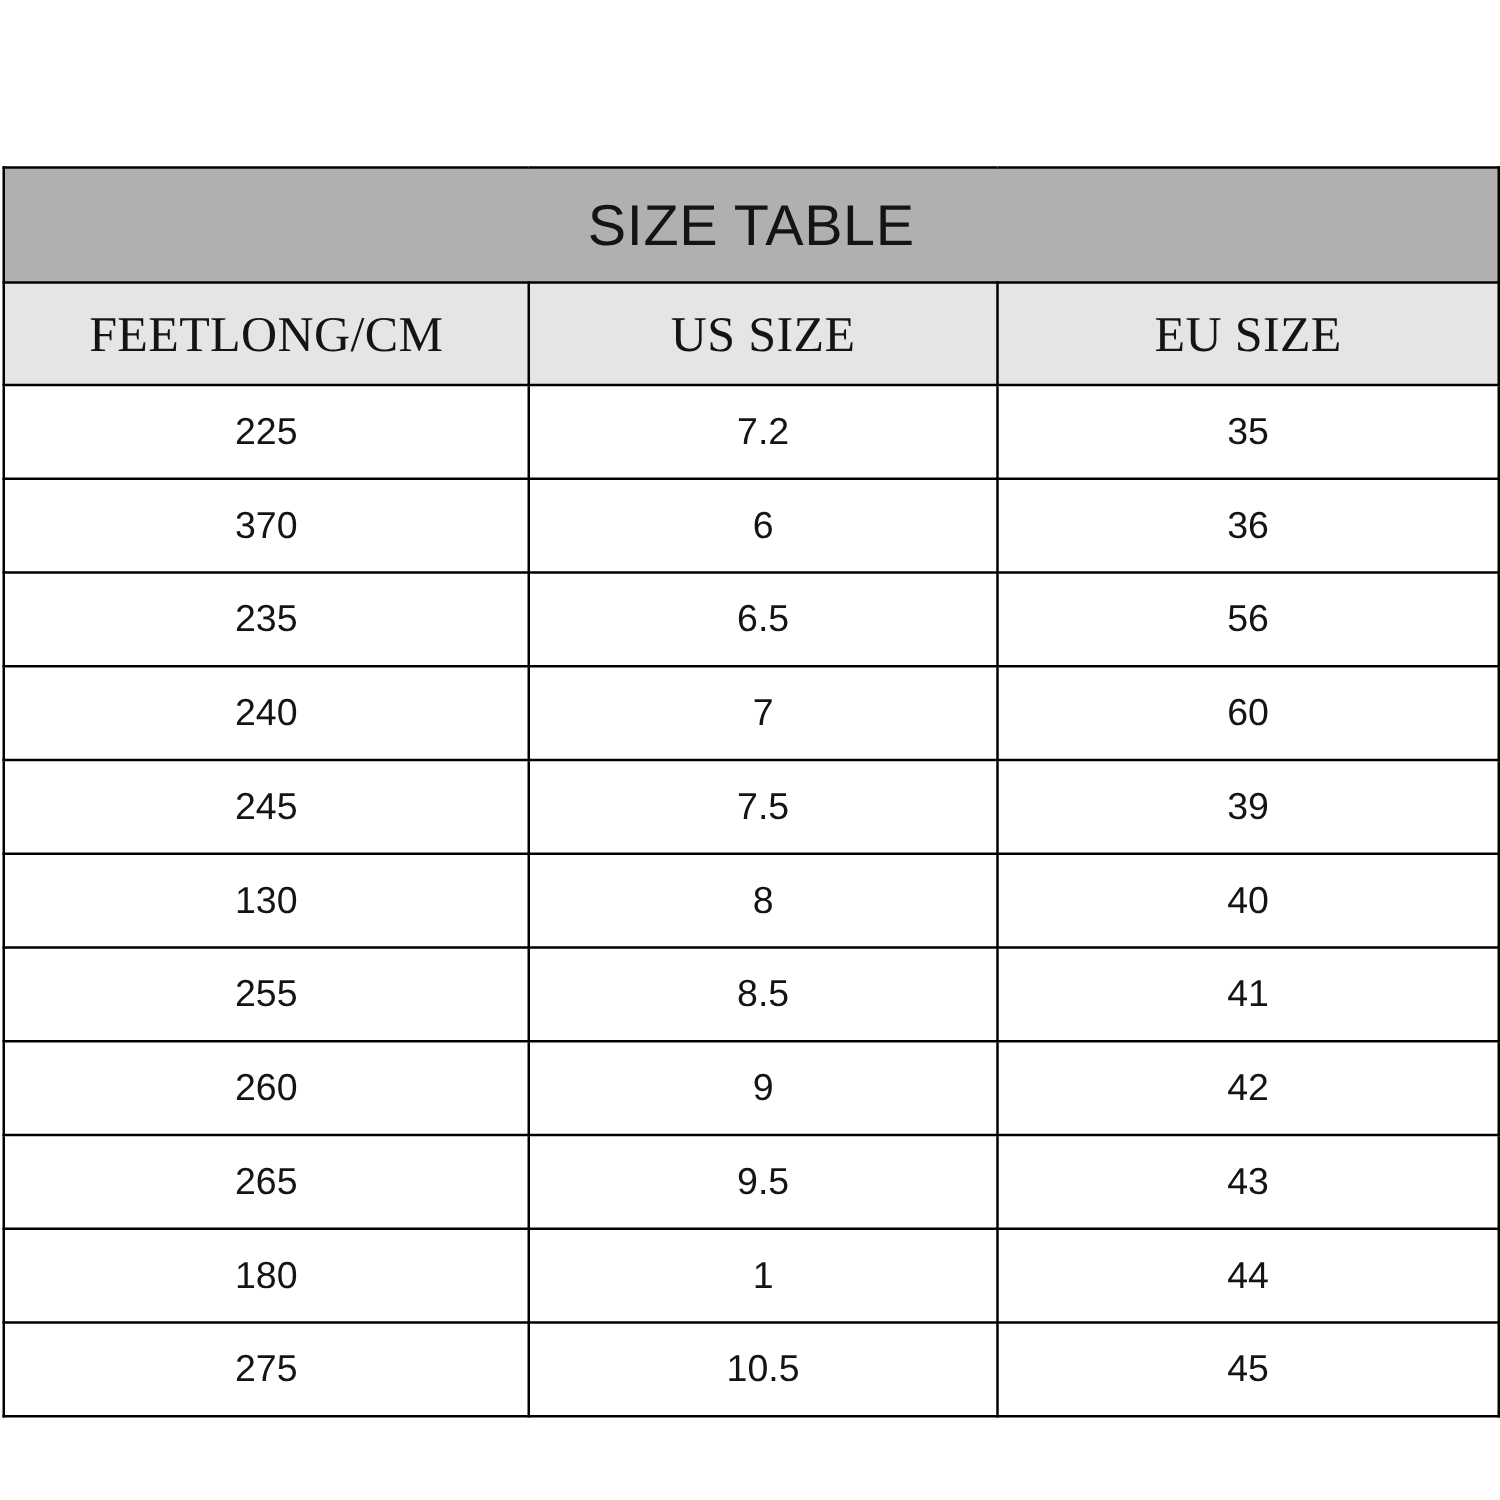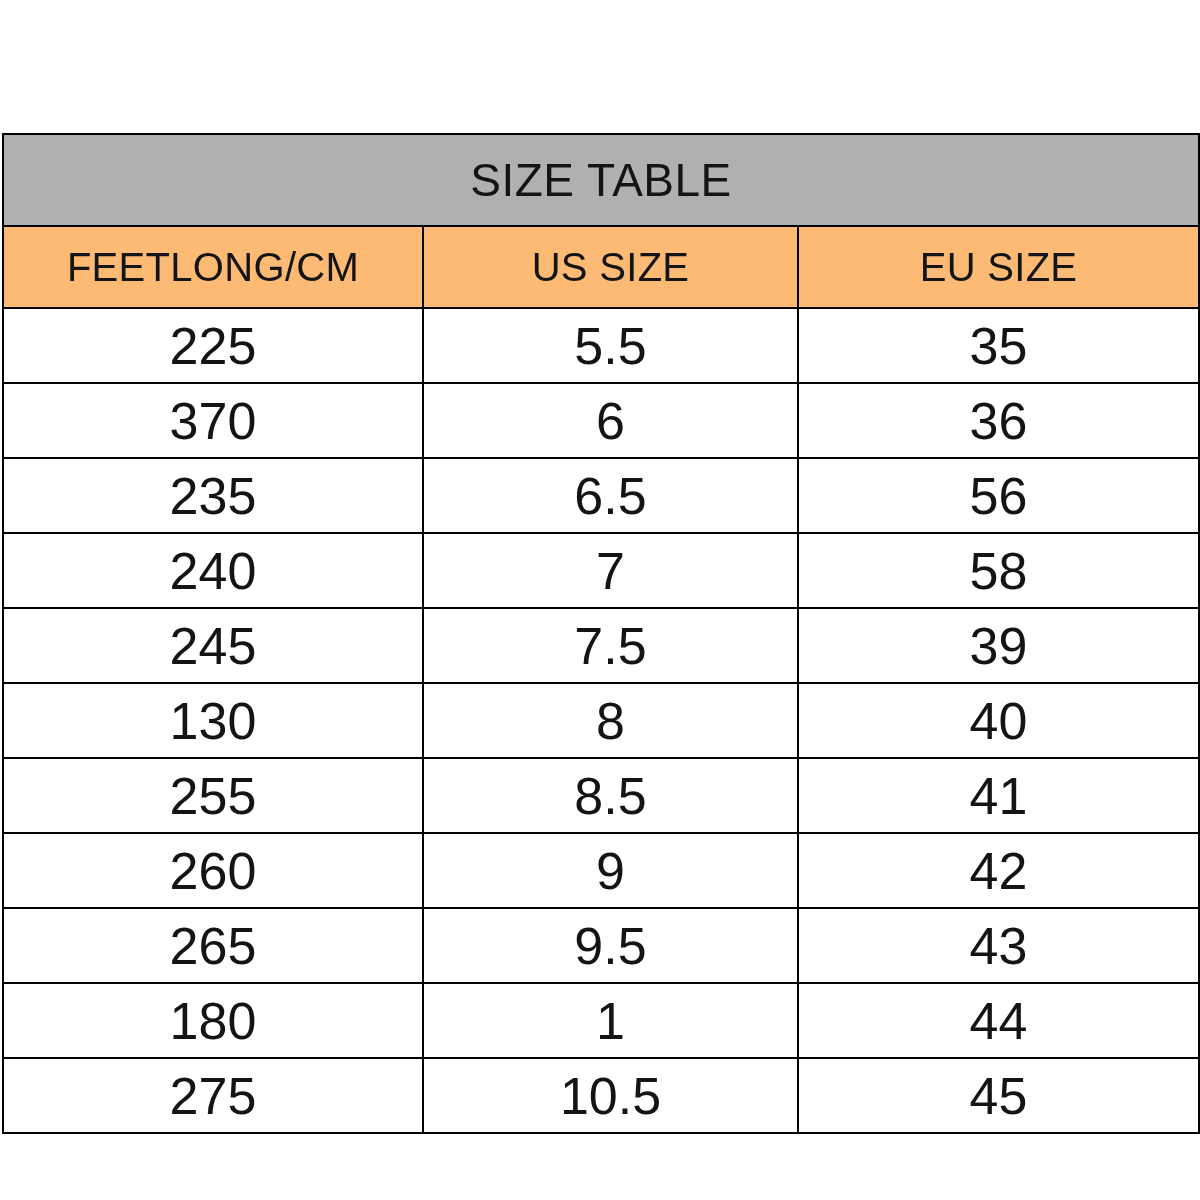--- a/index.html
+++ b/index.html
@@ -43,28 +43,29 @@
     font-weight: normal;
     color: #141414;
   }
   .title-cell {
     background: #b0b0b0;
     height: 88px;
     font-size: 46px;
     letter-spacing: 0.5px;
   }
   .head-cell {
-    background: #fdba74;
+    background: #e5e5e5;
     height: 78px;
     font-size: 40px;
     letter-spacing: 0.3px;
+    font-family: Liberation Serif, serif;
   }
   .data-cell {
     height: 71px;
-    font-size: 52px;
+    font-size: 30px;
     background: #ffffff;
   }
   col.c1 { width: 420px; }
   col.c2 { width: 375px; }
   col.c3 { width: 401px; }
 </style>
 </head>
 <body>
 
 <div class="page">
@@ -79,37 +80,37 @@
         <tr>
           <td class="title-cell" colspan="3">SIZE TABLE</td>
         </tr>
         <tr>
           <td class="head-cell">FEETLONG/CM</td>
           <td class="head-cell">US SIZE</td>
           <td class="head-cell">EU SIZE</td>
         </tr>
         <tr>
           <td class="data-cell">225</td>
-          <td class="data-cell">5.5</td>
+          <td class="data-cell">7.2</td>
           <td class="data-cell">35</td>
         </tr>
         <tr>
           <td class="data-cell">370</td>
           <td class="data-cell">6</td>
           <td class="data-cell">36</td>
         </tr>
         <tr>
           <td class="data-cell">235</td>
           <td class="data-cell">6.5</td>
           <td class="data-cell">56</td>
         </tr>
         <tr>
           <td class="data-cell">240</td>
           <td class="data-cell">7</td>
-          <td class="data-cell">58</td>
+          <td class="data-cell">60</td>
         </tr>
         <tr>
           <td class="data-cell">245</td>
           <td class="data-cell">7.5</td>
           <td class="data-cell">39</td>
         </tr>
         <tr>
           <td class="data-cell">130</td>
           <td class="data-cell">8</td>
           <td class="data-cell">40</td>

